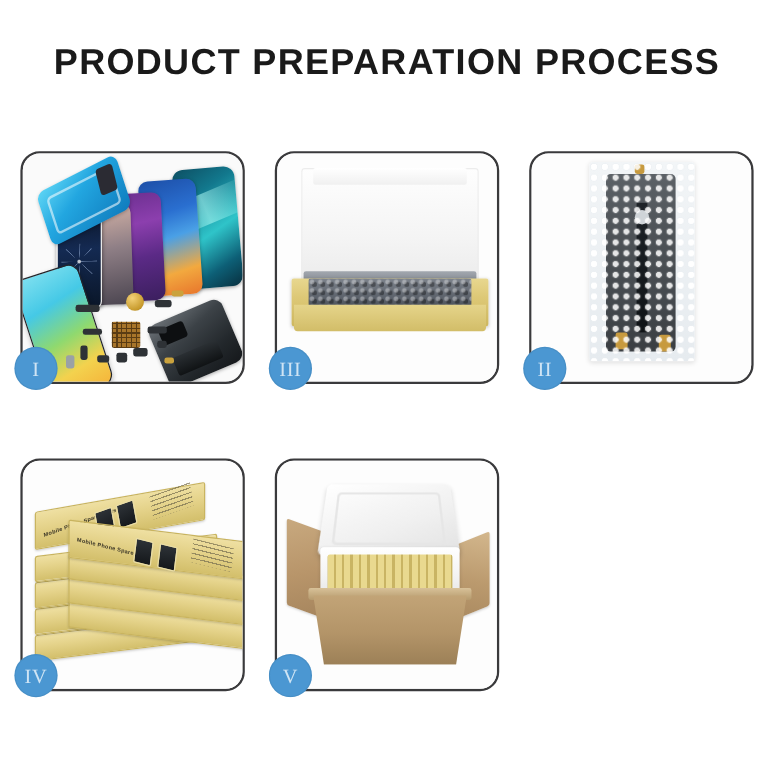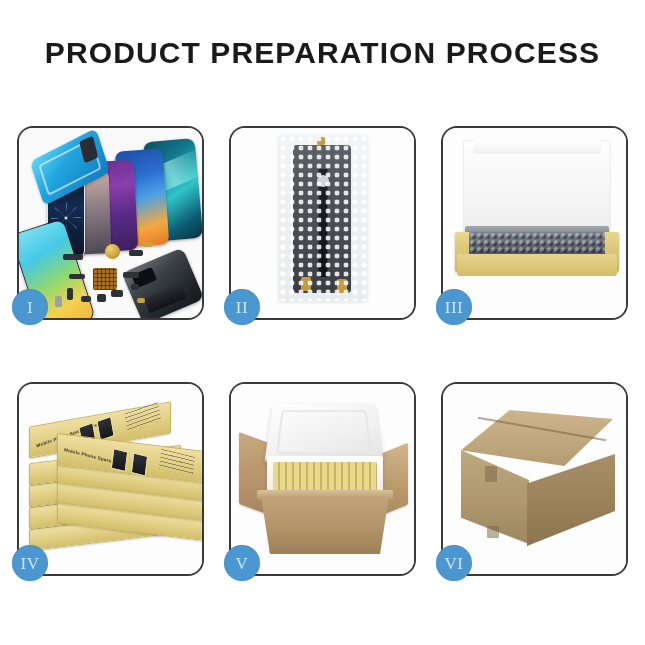--- a/index.html
+++ b/index.html
@@ -339,48 +339,48 @@
         <div class="chip" style="left:104px;top:144px;width:16px;height:6px;"></div>
         <div class="chip silver" style="left:36px;top:168px;width:7px;height:11px;"></div>
         <div class="chip" style="left:112px;top:156px;width:8px;height:6px;"></div>
         <div class="chip gold" style="left:118px;top:170px;width:8px;height:5px;"></div>
       </div>
       <div class="badge">I</div>
       <span class="sr">Mobile phone screens, LCD assemblies and spare parts</span>
     </div>
 
     <div class="panel">
+      <div class="panel-inner p3">
+        <div class="lid"></div>
+        <div class="foam-side"></div>
+        <div class="box3-body"></div>
+        <div class="foam"></div>
+        <div class="box3-front"></div>
+      </div>
+      <div class="badge">III</div>
+      <span class="sr">Placed into kraft box with protective foam</span>
+    </div>
+
+    <div class="panel">
       <div class="panel-inner p2">
         <div class="bubblebag">
           <div class="inner-part"></div>
           <div class="flex-strip fs1"></div>
           <div class="cam-dot"></div>
           <div class="gold-pad" style="left:22px;bottom:10px;"></div>
           <div class="gold-pad" style="right:20px;bottom:8px;"></div>
           <div class="gold-pad" style="left:38px;top:2px;width:8px;height:8px;"></div>
           <div class="bubble-overlay"></div>
         </div>
       </div>
       <div class="badge">II</div>
       <span class="sr">Each part sealed in bubble wrap bag</span>
     </div>
 
     <div class="panel">
-      <div class="panel-inner p3">
-        <div class="lid"></div>
-        <div class="foam-side"></div>
-        <div class="box3-body"></div>
-        <div class="foam"></div>
-        <div class="box3-front"></div>
-      </div>
-      <div class="badge">III</div>
-      <span class="sr">Placed into kraft box with protective foam</span>
-    </div>
-
-    <div class="panel">
       <div class="panel-inner p4">
         <div class="stack">
 
           <div class="sbox" style="left:2px;top:122px;width:150px;height:20px;transform:skewY(-7deg);"></div>
           <div class="sbox" style="left:2px;top:100px;width:150px;height:20px;transform:skewY(-7deg);"></div>
           <div class="sbox" style="left:2px;top:78px;width:150px;height:20px;transform:skewY(-7deg);"></div>
           <div class="sbox" style="left:2px;top:56px;width:150px;height:20px;transform:skewY(-7deg);"></div>
 
           <div class="sbox" style="left:30px;top:112px;width:146px;height:20px;transform:skewY(7deg);"></div>
           <div class="sbox" style="left:30px;top:92px;width:146px;height:20px;transform:skewY(7deg);"></div>
@@ -412,27 +412,15 @@
         <div class="foamlid"></div>
         <div class="foambox"></div>
         <div class="ybars"></div>
         <div class="carton-rim"></div>
         <div class="carton"></div>
       </div>
       <div class="badge">V</div>
       <span class="sr">Packed into foam box inside outer carton</span>
     </div>
 
-    <div class="panel">
-      <div class="panel-inner p6">
-        <div class="bx-top"></div>
-        <div class="bx-left"></div>
-        <div class="bx-right"></div>
-        <div class="bx-seam"></div>
-        <div class="bx-tab" style="left:42px;top:82px;width:12px;height:16px;"></div>
-        <div class="bx-tab" style="left:44px;top:142px;width:12px;height:12px;"></div>
-      </div>
-      <div class="badge">VI</div>
-      <span class="sr">Sealed carton ready for shipping</span>
-    </div>
 
   </div>
 </div>
 
 </body></html>

